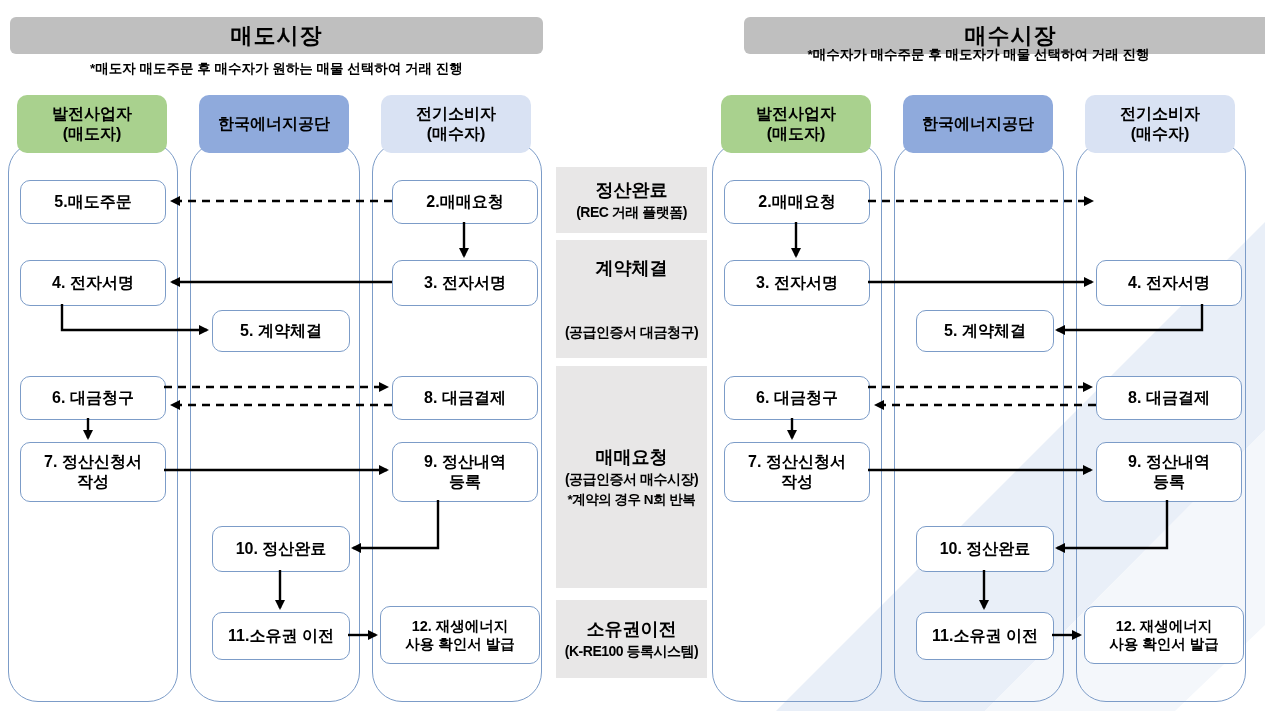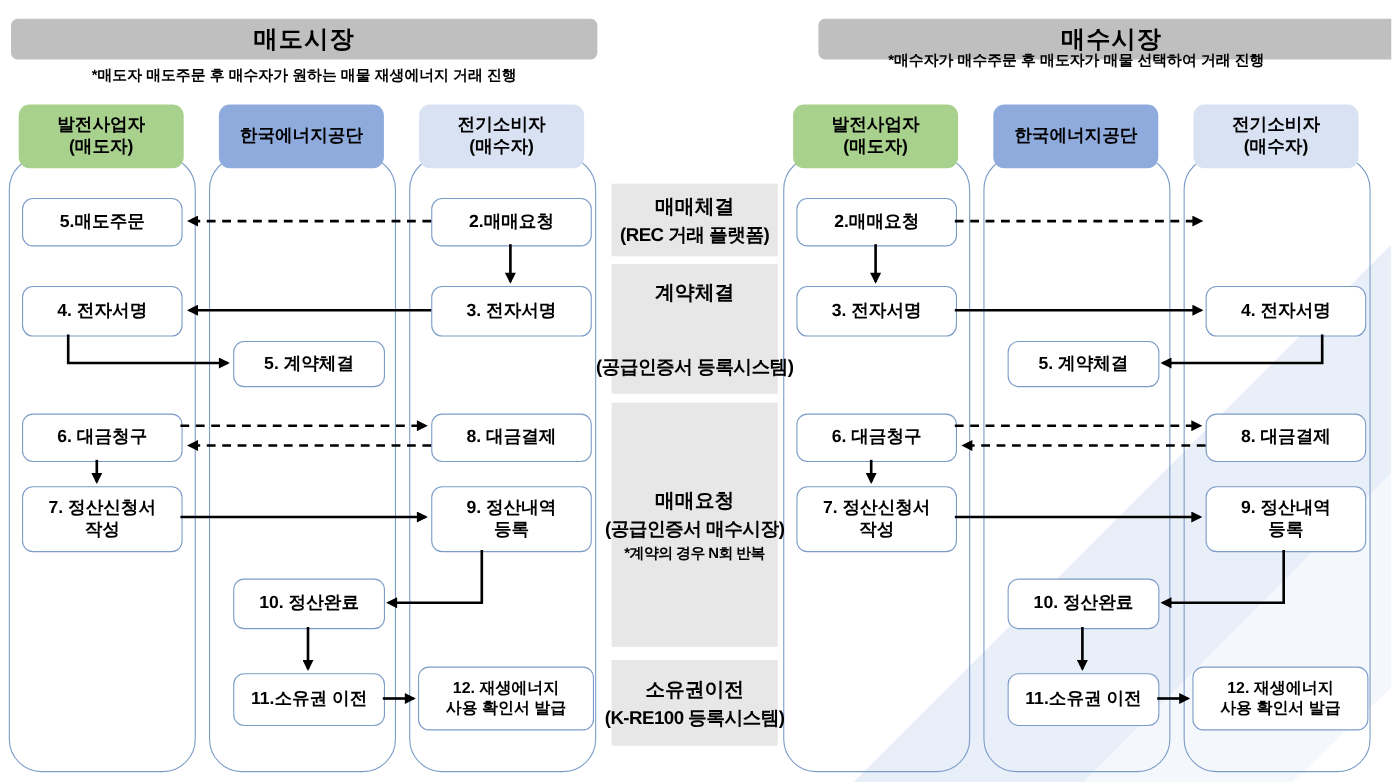--- a/index.html
+++ b/index.html
@@ -40,37 +40,37 @@
     position:absolute;background:#fff;border:1.6px solid #7C9CC8;border-radius:10px;
     display:flex;align-items:center;justify-content:center;text-align:center;
     font-size:16px;font-weight:600;line-height:1.25;white-space:pre-line;z-index:2;
   }
   .stage{
     position:absolute;left:556px;width:151px;background:#E8E7E7;
     display:flex;flex-direction:column;align-items:center;justify-content:center;
     text-align:center;z-index:2;
   }
   .stage .t{font-size:18px;font-weight:700;}
-  .stage .s{font-size:17px;font-weight:700;letter-spacing:-0.5px;margin-top:2px;white-space:nowrap;}
+  .stage .s{font-size:14px;font-weight:700;letter-spacing:-0.5px;margin-top:2px;white-space:nowrap;}
   .stage .n{font-size:13.5px;font-weight:700;letter-spacing:-0.5px;margin-top:2px;white-space:nowrap;}
 </style>
 </head>
 <body>
 
 <div id="canvas">
 
   <svg class="layer bg-layer" viewBox="0 0 1265 711" xmlns="http://www.w3.org/2000/svg">
     <polygon points="776,711 1265,222 1265,430 985,711" fill="#E9EFF8"></polygon>
     <polygon points="985,711 1265,430 1265,625 1175,711" fill="#F4F7FB"></polygon>
   </svg>
 
   <div class="layer content">
 
     <div class="market-bar" style="left:10px;top:17px;width:533px;">매도시장</div>
-    <div class="market-subtitle" style="left:10px;top:59px;width:533px;">*매도자 매도주문 후 매수자가 원하는 매물 재생에너지 거래 진행</div>
+    <div class="market-subtitle" style="left:10px;top:59px;width:533px;">*매도자 매도주문 후 매수자가 원하는 매물 선택하여 거래 진행</div>
 
     <div class="lane" style="left:8px;width:168px;"></div>
     <div class="lane" style="left:190px;width:168px;"></div>
     <div class="lane" style="left:372px;width:168px;"></div>
 
     <div class="lane-head green" style="left:17px;width:150px;">발전사업자
 (매도자)</div>
     <div class="lane-head blue" style="left:199px;width:150px;">한국에너지공단</div>
     <div class="lane-head lblue" style="left:381px;width:150px;">전기소비자
 (매수자)</div>
@@ -85,26 +85,26 @@
 작성</div>
     <div class="step" style="left:392px;top:376px;width:144px;height:42px;">8. 대금결제</div>
     <div class="step" style="left:392px;top:442px;width:144px;height:58px;">9. 정산내역
 등록</div>
     <div class="step" style="left:212px;top:526px;width:136px;height:44px;">10. 정산완료</div>
     <div class="step" style="left:212px;top:612px;width:136px;height:46px;">11.소유권 이전</div>
     <div class="step" style="left:380px;top:606px;width:158px;height:56px;font-size:14.5px;">12. 재생에너지
 사용 확인서 발급</div>
 
     <div class="stage" style="top:167px;height:66px;">
-      <div class="t">매매체결</div>
+      <div class="t">정산완료</div>
       <div class="s">(REC 거래 플랫폼)</div>
     </div>
     <div class="stage" style="top:240px;height:118px;gap:42px;">
       <div class="t">계약체결</div>
-      <div class="s">(공급인증서 등록시스템)</div>
+      <div class="s">(공급인증서 대금청구)</div>
     </div>
     <div class="stage" style="top:366px;height:222px;">
       <div class="t">매매요청</div>
       <div class="s">(공급인증서 매수시장)</div>
       <div class="n">*계약의 경우 N회 반복</div>
     </div>
     <div class="stage" style="top:600px;height:78px;">
       <div class="t">소유권이전</div>
       <div class="s">(K-RE100 등록시스템)</div>
     </div>

